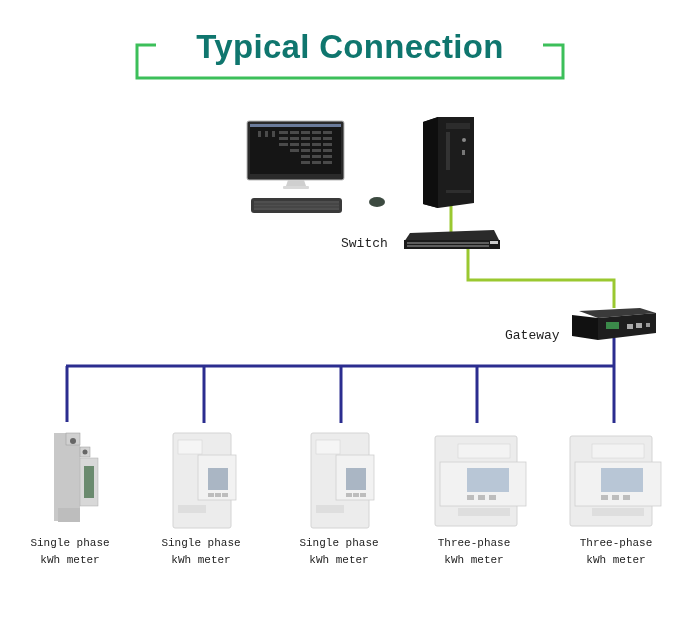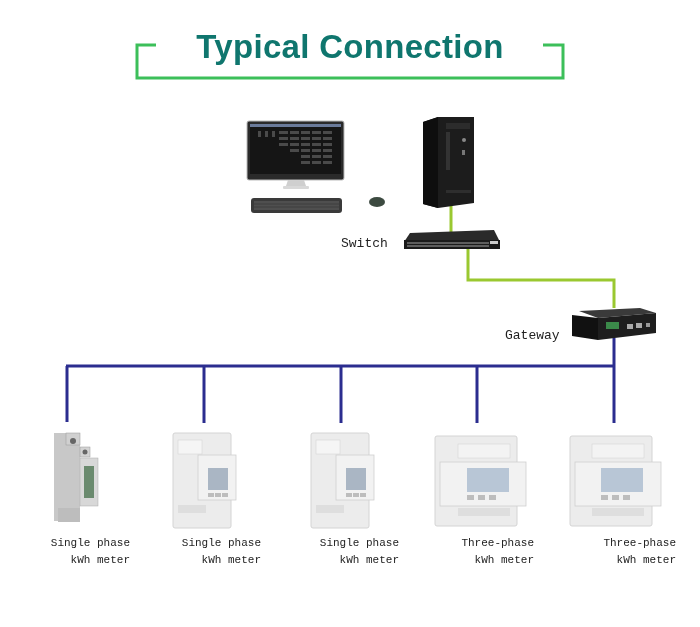--- a/index.html
+++ b/index.html
@@ -1,19 +1,19 @@
 <!DOCTYPE html>
 <html><head>
 <meta charset="utf-8">
 <style>
   html,body{margin:0;padding:0;background:#ffffff;}
   body{width:700px;height:627px;position:relative;overflow:hidden;font-family:"Liberation Sans",sans-serif;}
   .title{position:absolute;left:150px;top:28px;width:400px;text-align:center;color:#0f766e;font-weight:bold;font-size:33px;font-family:"Liberation Sans",sans-serif;letter-spacing:0.3px;}
   .lbl{position:absolute;font-family:"Liberation Mono","DejaVu Sans Mono",monospace;font-size:13px;color:#222;text-align:center;white-space:nowrap;}
-  .meter-lbl{position:absolute;width:120px;text-align:right;font-family:"Liberation Mono","DejaVu Sans Mono",monospace;font-size:11px;line-height:17px;color:#222;}
+  .meter-lbl{position:absolute;width:120px;text-align:center;font-family:"Liberation Mono","DejaVu Sans Mono",monospace;font-size:11px;line-height:17px;color:#222;}
   svg{position:absolute;left:0;top:0;}
 </style>
 </head>
 <body>
 
 <svg width="700" height="627">
   <g fill="none" stroke="#3cbf5a" stroke-width="3">
     <polyline points="156,45 137,45 137,78 563,78 563,45 543,45"></polyline>
   </g>
 

